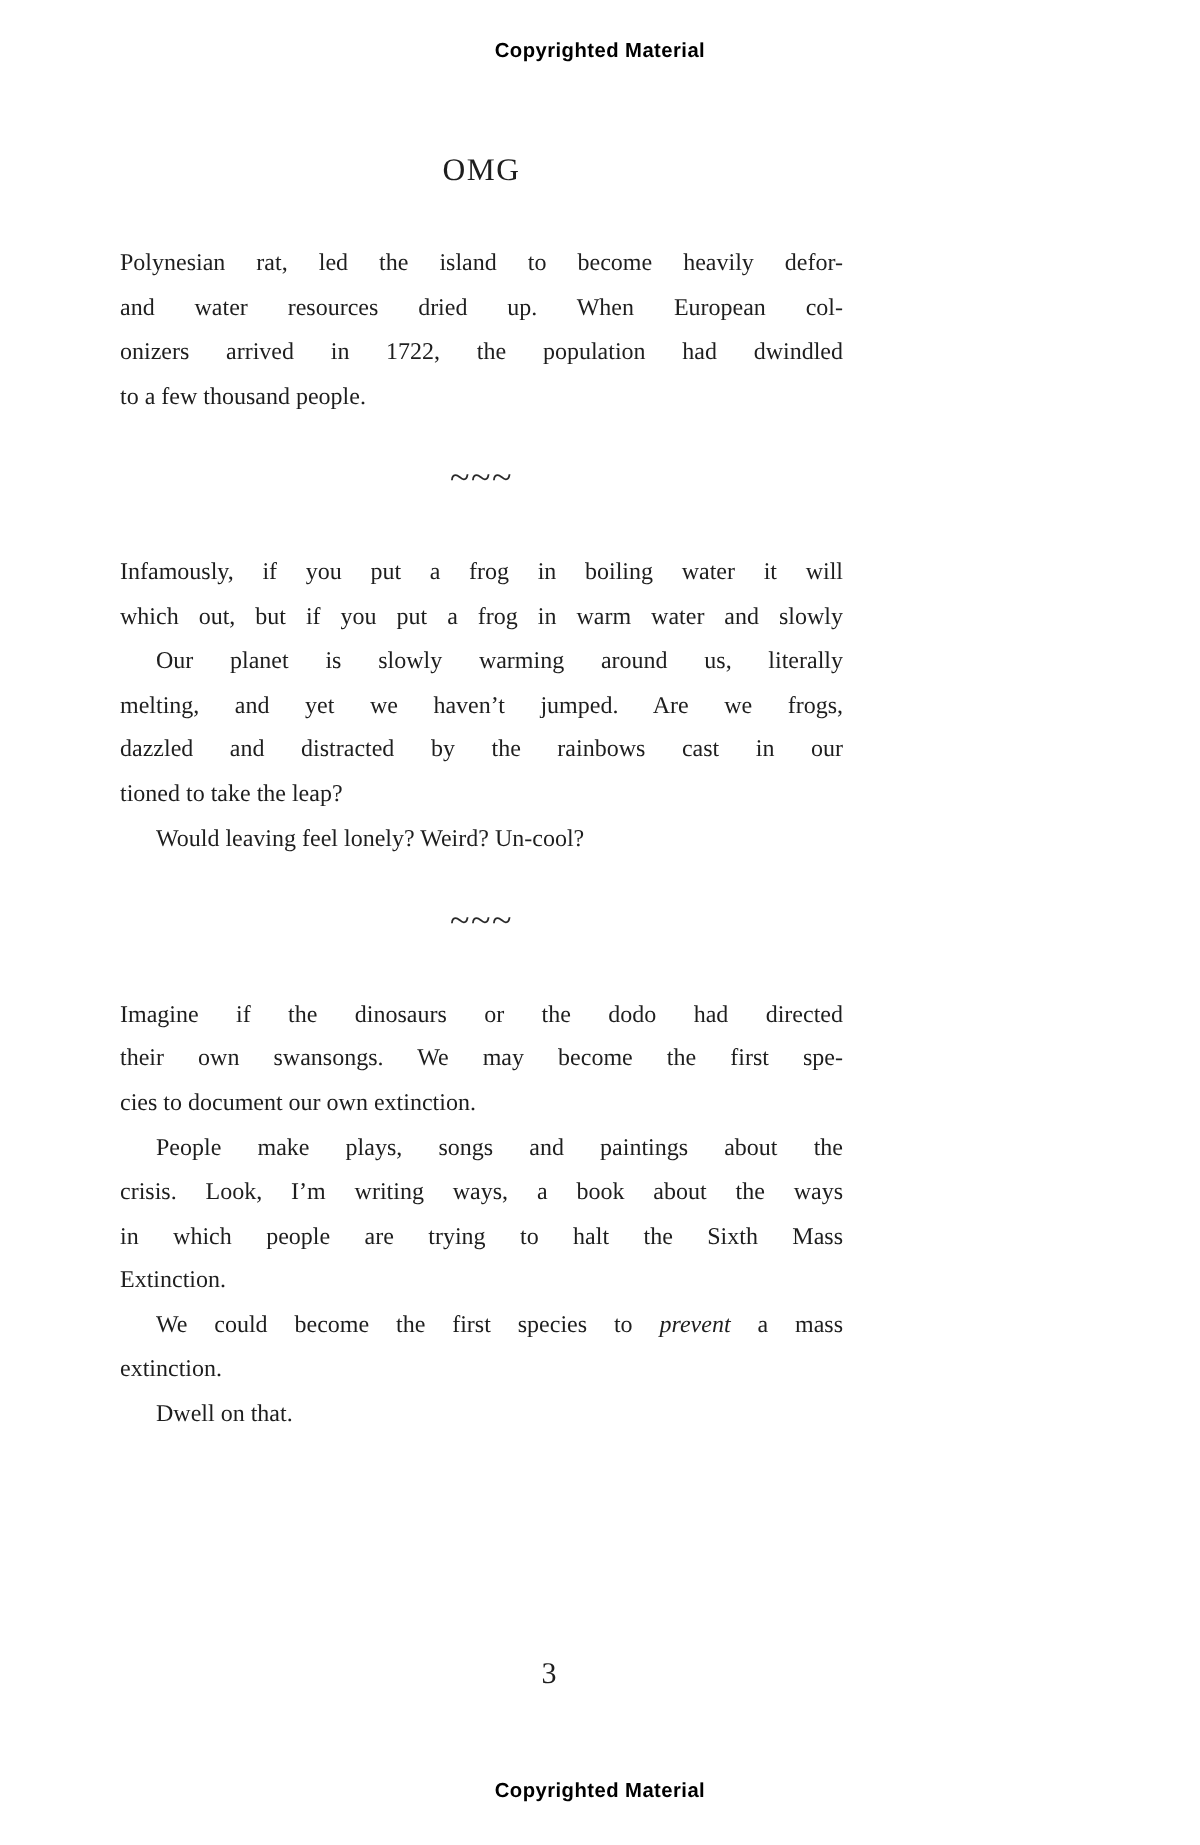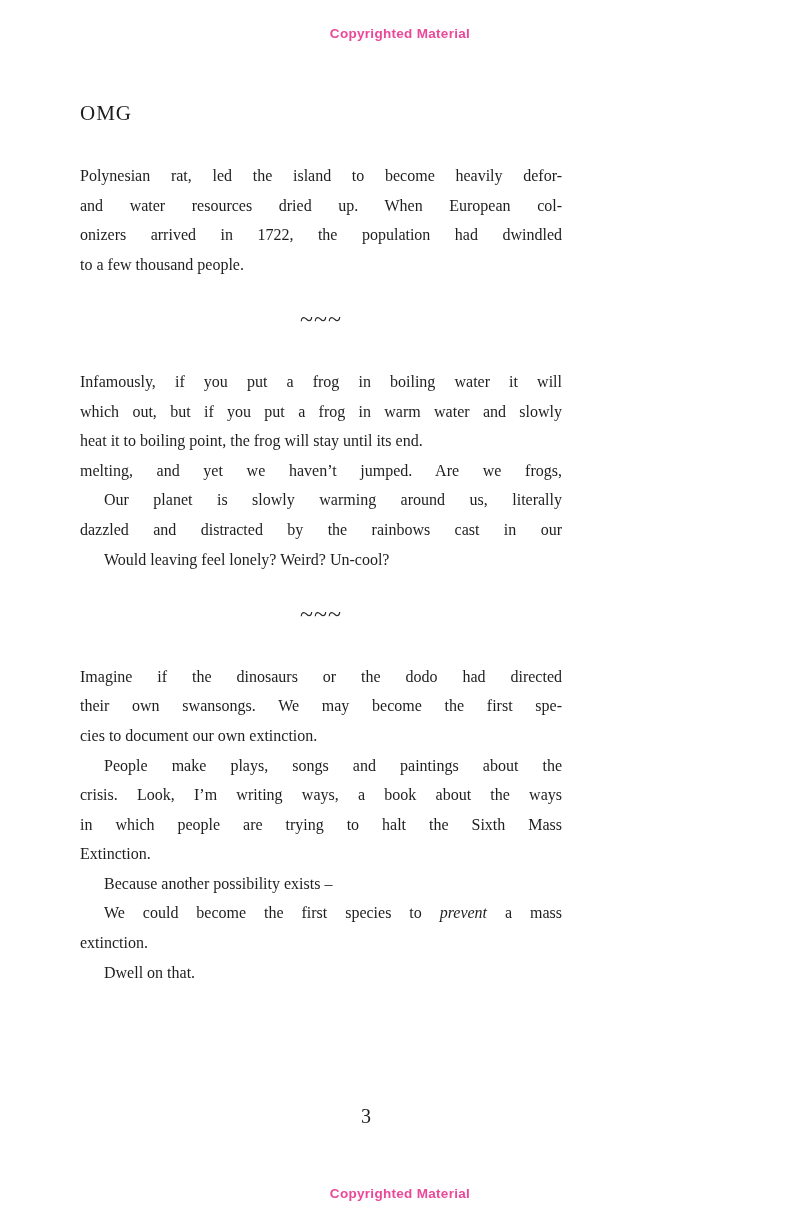--- a/index.html
+++ b/index.html
@@ -11,36 +11,36 @@
     overflow: hidden;
   }
   .notice {
     position: absolute;
     left: 0; width: 800px;
     text-align: center;
     font-family: "Liberation Sans", sans-serif;
     font-weight: bold;
     font-size: 13.5px;
     letter-spacing: 0.3px;
-    color: #ec4899;
+    color: #000000;
   }
   .notice.top { top: 26px; }
   .notice.bottom { top: 1186px; }
   .text-column {
     position: absolute;
     left: 80px; top: 100px;
     width: 482px;
     color: #1e1e1e;
   }
   .chapter-title {
     margin: 0 0 35px 0;
     font-size: 21px;
     font-weight: normal;
     line-height: 26px;
-    text-align: left;
+    text-align: center;
     letter-spacing: 1px;
   }
   .paragraph { margin: 0; }
   .line {
     font-size: 16px;
     line-height: 29.6px;
     height: 29.6px;
     text-align: justify;
     text-align-last: justify;
     overflow: hidden;
@@ -84,44 +84,41 @@
         <div class="paragraph">
           <div class="line"><span>Polynesian rat, led the island to become heavily defor-</span></div>
           <div class="line"><span>and water resources dried up. When European col-</span></div>
           <div class="line"><span>onizers arrived in 1722, the population had dwindled</span></div>
           <div class="line last"><span>to a few thousand people.</span></div>
         </div>
         <div class="divider">~~~</div>
         <div class="paragraph">
           <div class="line"><span>Infamously, if you put a frog in boiling water it will</span></div>
           <div class="line"><span>which out, but if you put a frog in warm water and slowly</span></div>
-          <div class="line last"><span>heat it to boiling point, the frog will stay until its end.</span></div>
         </div>
         <div class="paragraph">
+          <div class="line indent"><span>Our planet is slowly warming around us, literally</span></div>
           <div class="line"><span>melting, and yet we haven’t jumped. Are we frogs,</span></div>
-          <div class="line indent"><span>Our planet is slowly warming around us, literally</span></div>
           <div class="line"><span>dazzled and distracted by the rainbows cast in our</span></div>
+          <div class="line last"><span>tioned to take the leap?</span></div>
         </div>
         <div class="paragraph">
           <div class="line last indent"><span>Would leaving feel lonely? Weird? Un-cool?</span></div>
         </div>
         <div class="divider">~~~</div>
         <div class="paragraph">
           <div class="line"><span>Imagine if the dinosaurs or the dodo had directed</span></div>
           <div class="line"><span>their own swansongs. We may become the first spe-</span></div>
           <div class="line last"><span>cies to document our own extinction.</span></div>
         </div>
         <div class="paragraph">
           <div class="line indent"><span>People make plays, songs and paintings about the</span></div>
           <div class="line"><span>crisis. Look, I’m writing ways, a book about the ways</span></div>
           <div class="line"><span>in which people are trying to halt the Sixth Mass</span></div>
           <div class="line last"><span>Extinction.</span></div>
-        </div>
-        <div class="paragraph">
-          <div class="line last indent"><span>Because another possibility exists –</span></div>
         </div>
         <div class="paragraph">
           <div class="line indent"><span>We could become the first species to </span><span class="italic">prevent</span><span> a mass</span></div>
           <div class="line last"><span>extinction.</span></div>
         </div>
         <div class="paragraph">
           <div class="line last indent"><span>Dwell on that.</span></div>
         </div>
       </div>
   </div>

